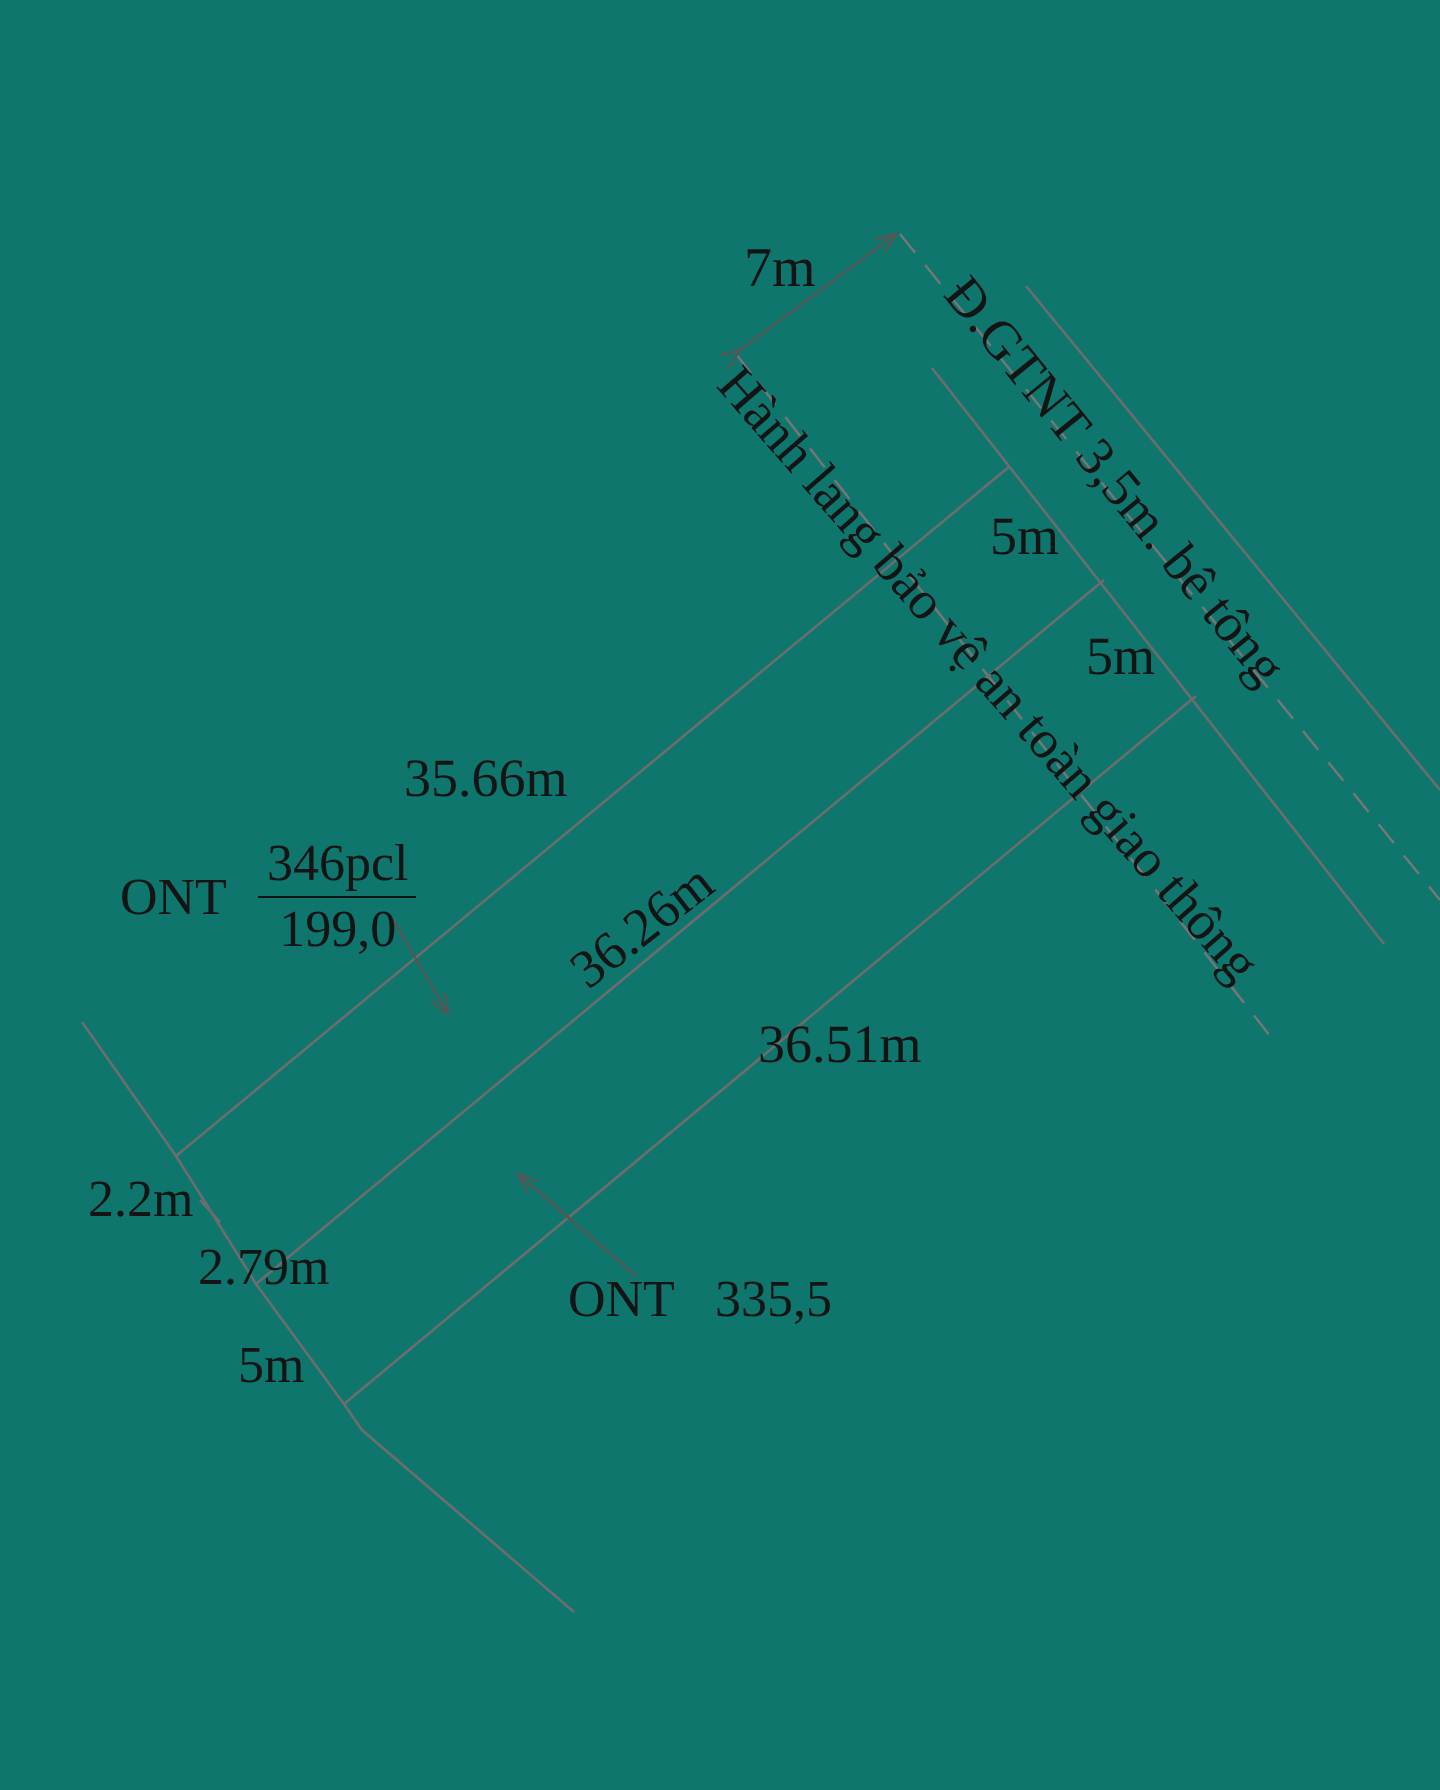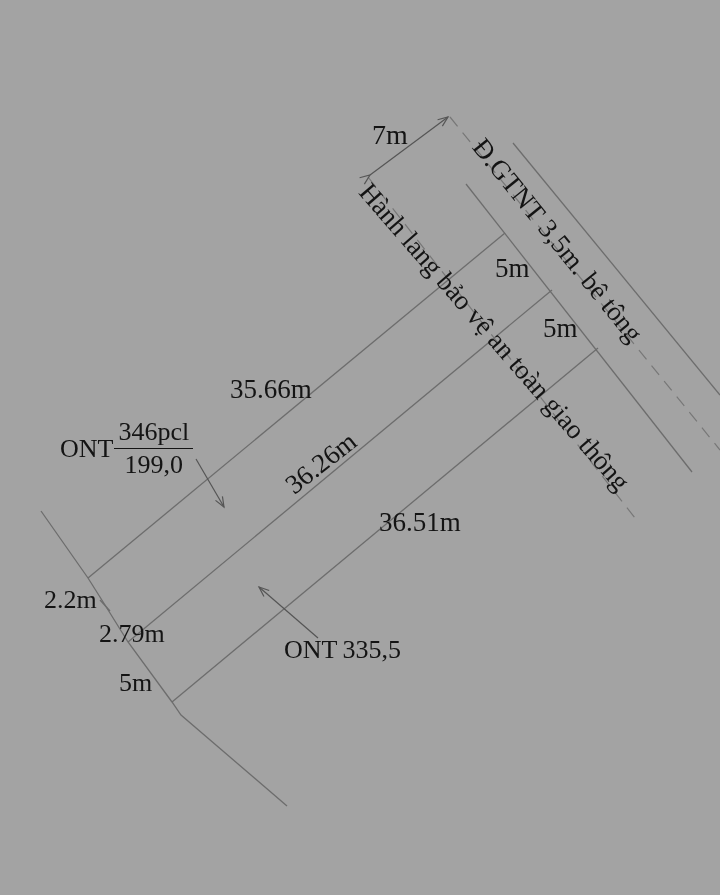--- a/index.html
+++ b/index.html
@@ -1,27 +1,27 @@
 <!DOCTYPE html>
 <html><head>
 <meta charset="utf-8">
 <style>
   html,body{margin:0;padding:0;background:#ffffff;}
   #canvas{
-    position:relative;width:720px;height:895px;background:#a3a3a3;overflow:hidden;
+    position:relative;width:720px;height:895px;background:#0f766e;overflow:hidden;
     font-family:"Liberation Serif","DejaVu Serif",serif;color:#141414;
   }
   #drawing{position:absolute;left:0;top:0;width:720px;height:895px;}
   .lbl{position:absolute;white-space:nowrap;line-height:1.05;color:#141414;}
   .f27{font-size:27px;}
   .f26{font-size:26px;}
   .f28{font-size:28px;}
   .rot{transform-origin:0 0;}
   
-  .parcel-label{position:absolute;display:flex;align-items:center;gap:1px;font-size:26px;}
+  .parcel-label{position:absolute;display:flex;align-items:center;gap:16px;font-size:26px;}
   .fraction{display:inline-block;text-align:center;}
   .fraction .num{display:block;padding:0 4px 1px 4px;border-bottom:1.6px solid #141414;}
   .fraction .den{display:block;padding:1px 4px 0 4px;}
   svg .solid{fill:none;stroke:#6d6d6d;stroke-width:1.3;}
   svg .dashed{fill:none;stroke:#777777;stroke-width:1.2;stroke-dasharray:12 8;}
   svg .arrowline{fill:none;stroke:#555555;stroke-width:1.2;}
 </style>
 </head>
 <body>
 
@@ -45,21 +45,21 @@
         <polyline points="100,600 110,611" class="solid"></polyline>
       </g>
     <g id="gen-arrows">
         <line x1="370" y1="175" x2="448" y2="117" class="arrowline" marker-end="url(#arrowhead)" marker-start="url(#arrowhead)"></line>
         <line x1="196" y1="459" x2="224" y2="507" class="arrowline" marker-end="url(#arrowhead)"></line>
         <line x1="318" y1="638" x2="259" y2="587" class="arrowline" marker-end="url(#arrowhead)"></line>
       </g>
   </svg>
 
   <div class="lbl f28" style="left:372px;top:120px;">7m</div>
-  <div class="lbl f27" style="left:230px;top:375px;text-align:center;">35.66m</div>
+  <div class="lbl f27" style="left:202px;top:375px;text-align:center;">35.66m</div>
   <div class="lbl f27" style="left:379px;top:508px;">36.51m</div>
   <div class="lbl f27" style="left:495px;top:254px;">5m</div>
   <div class="lbl f27" style="left:543px;top:314px;">5m</div>
   <div class="lbl f26" style="left:44px;top:586px;">2.2m</div>
   <div class="lbl f26" style="left:55px;top:620px;margin-left:44px;">2.79m</div>
   <div class="lbl f26" style="left:119px;top:669px;">5m</div>
 
   <div class="lbl f27 rot" style="left:489px;top:133px;transform:rotate(51deg);">Đ.GTNT 3,5m. bê tông</div>
   <div class="lbl f27 rot" style="left:375px;top:178px;transform:rotate(49deg);">Hành lang bảo vệ an toàn giao thông</div>
   <div class="lbl f27 rot" style="left:280px;top:477px;transform:rotate(-38deg);">36.26m</div>

